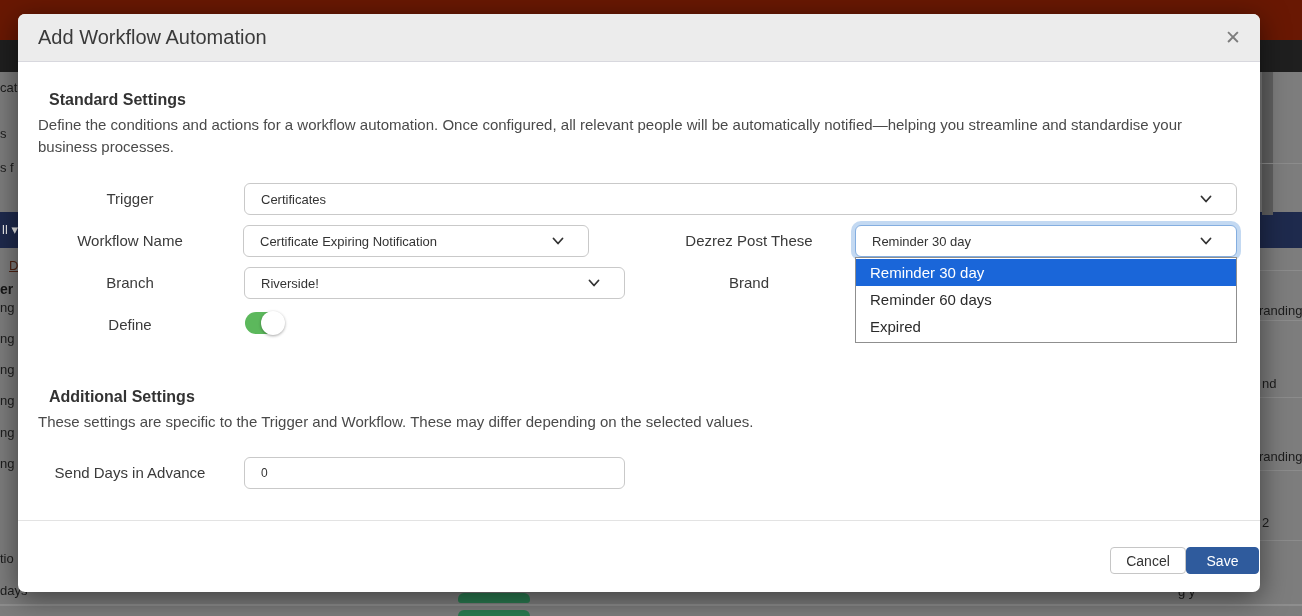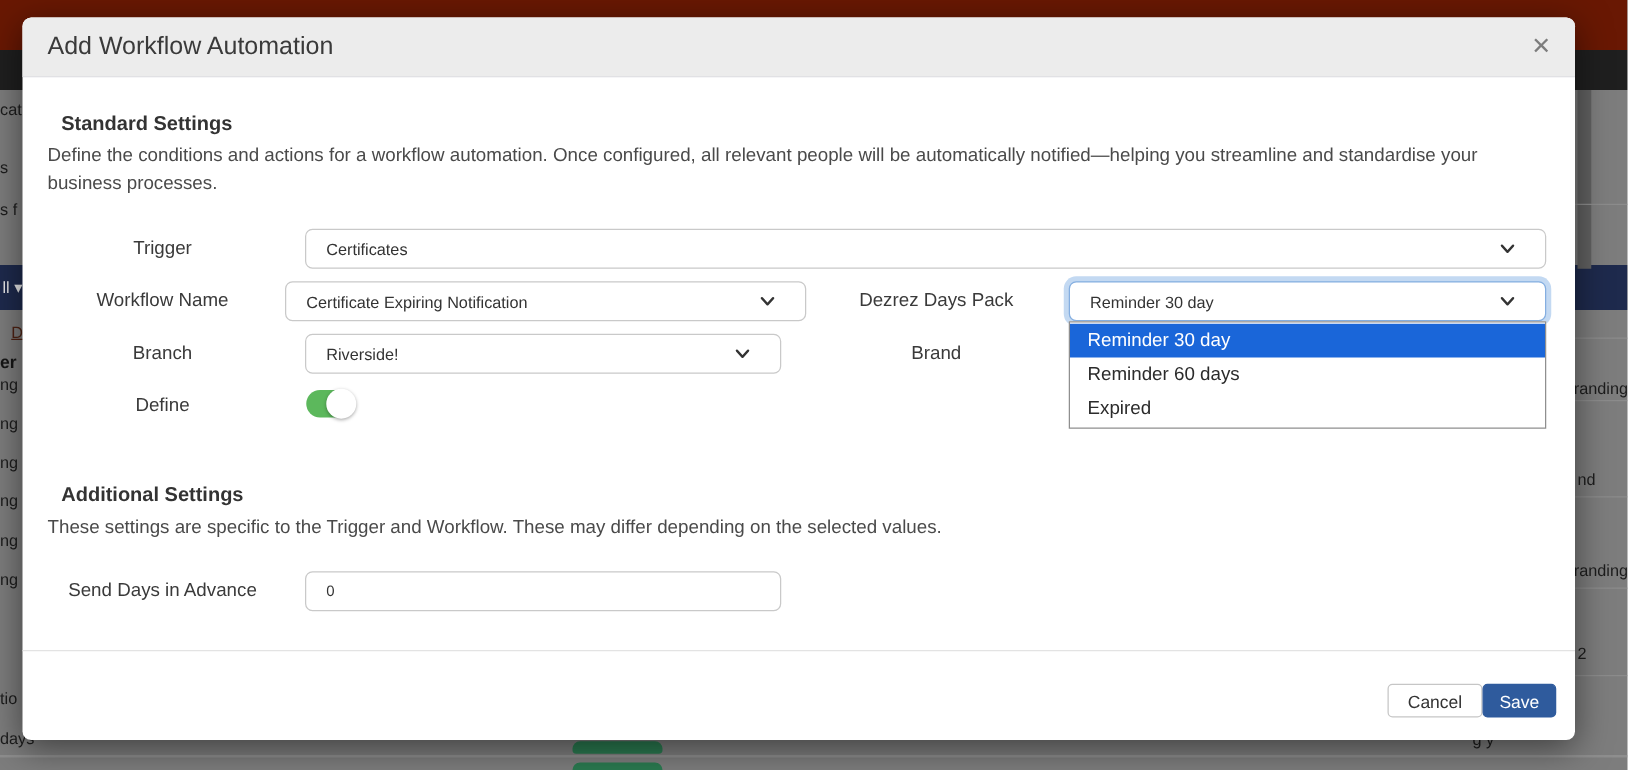--- a/index.html
+++ b/index.html
@@ -50,21 +50,21 @@
   .lbl-branch{left:20px;top:253px;width:184px}
   .lbl-brand{left:650px;top:253px;width:162px}
   .lbl-active{left:20px;top:295px;width:184px}
   .lbl-send{left:20px;top:443px;width:184px}
 
   .select{position:absolute;height:32px;background:#fff;border:1px solid #c9c9c9;border-radius:6px;
           display:flex;align-items:center;padding:0 24px 0 16px;cursor:pointer}
   .sel-text{font-size:13px;color:#333;flex:1}
   .chev{width:12px;height:12px;flex:0 0 auto}
   .sel-trigger{left:226px;top:169px;width:993px}
-  .sel-workflow{left:210px;top:211px;width:417px}
+  .sel-workflow{left:225px;top:211px;width:346px}
   .sel-dezrez{left:837px;top:211px;width:382px;border-color:#84aee0;box-shadow:0 0 0 4px #c3d9f2}
   .sel-branch{left:226px;top:253px;width:381px}
 
   .dropdown-list{position:absolute;left:837px;top:243px;width:382px;background:#fff;
                  border:1px solid #8f8f8f;z-index:30;padding:1px 0 2px}
   .option{height:27px;line-height:27px;padding-left:14px;font-size:15px;color:#2b2b2b;cursor:pointer}
   .option.selected{background:var(--option-highlight-blue);color:#fff}
 
   .toggle{position:absolute;left:227px;top:298px;width:38px;height:22px;background:var(--toggle-green);
           border-radius:11px;cursor:pointer}
@@ -72,21 +72,21 @@
         box-shadow:0 1px 3px rgba(0,0,0,.35)}
 
   .text-input{position:absolute;left:226px;top:443px;width:381px;height:32px;border:1px solid #c9c9c9;
               border-radius:6px;padding:0 16px;font-size:12px;color:#333;background:#fff;
               font-family:"Liberation Sans",sans-serif}
 
   .footer-divider{position:absolute;left:0;top:506px;width:100%;height:1px;background:#e3e3e3}
   .btn{position:absolute;top:533px;height:27px;border-radius:4px;font-size:14px;cursor:pointer;
        font-family:"Liberation Sans",sans-serif;padding:0}
   .btn-cancel{left:1092px;width:76px;background:#fff;border:1px solid #c6c6c6;color:#333}
-  .btn-save{left:1168px;width:59px;background:var(--save-blue);border:1px solid var(--save-blue);color:#fff}
+  .btn-save{left:1168px;width:73px;background:var(--save-blue);border:1px solid var(--save-blue);color:#fff}
 </style>
 </head>
 <body>
 
 <div>
   <div class="bar red"></div>
   <div class="bar black"></div>
   <div class="bar navy"></div>
   <span class="frag w" style="left:2px;top:222px">ll ▾</span>
 
@@ -145,21 +145,21 @@
   </div>
 
   <div class="flabel lbl-workflow">Workflow Name</div>
   <div class="select sel-workflow">
     <span class="sel-text">Certificate Expiring Notification</span>
     <svg class="chev" viewBox="0 0 12 12">
         <path d="M1.5 3.5 L6 8.5 L10.5 3.5" fill="none" stroke="#333" stroke-width="1.8" stroke-linecap="round" stroke-linejoin="round"></path>
       </svg>
   </div>
 
-  <div class="flabel lbl-dezrez">Dezrez Days Pack</div>
+  <div class="flabel lbl-dezrez">Dezrez Post These</div>
   <div class="select sel-dezrez">
     <span class="sel-text">Reminder 30 day</span>
     <svg class="chev" viewBox="0 0 12 12">
         <path d="M1.5 3.5 L6 8.5 L10.5 3.5" fill="none" stroke="#333" stroke-width="1.8" stroke-linecap="round" stroke-linejoin="round"></path>
       </svg>
   </div>
   <div class="dropdown-list">
 
   <div class="option selected">Reminder 30 day</div>
       <div class="option">Reminder 60 days</div>

